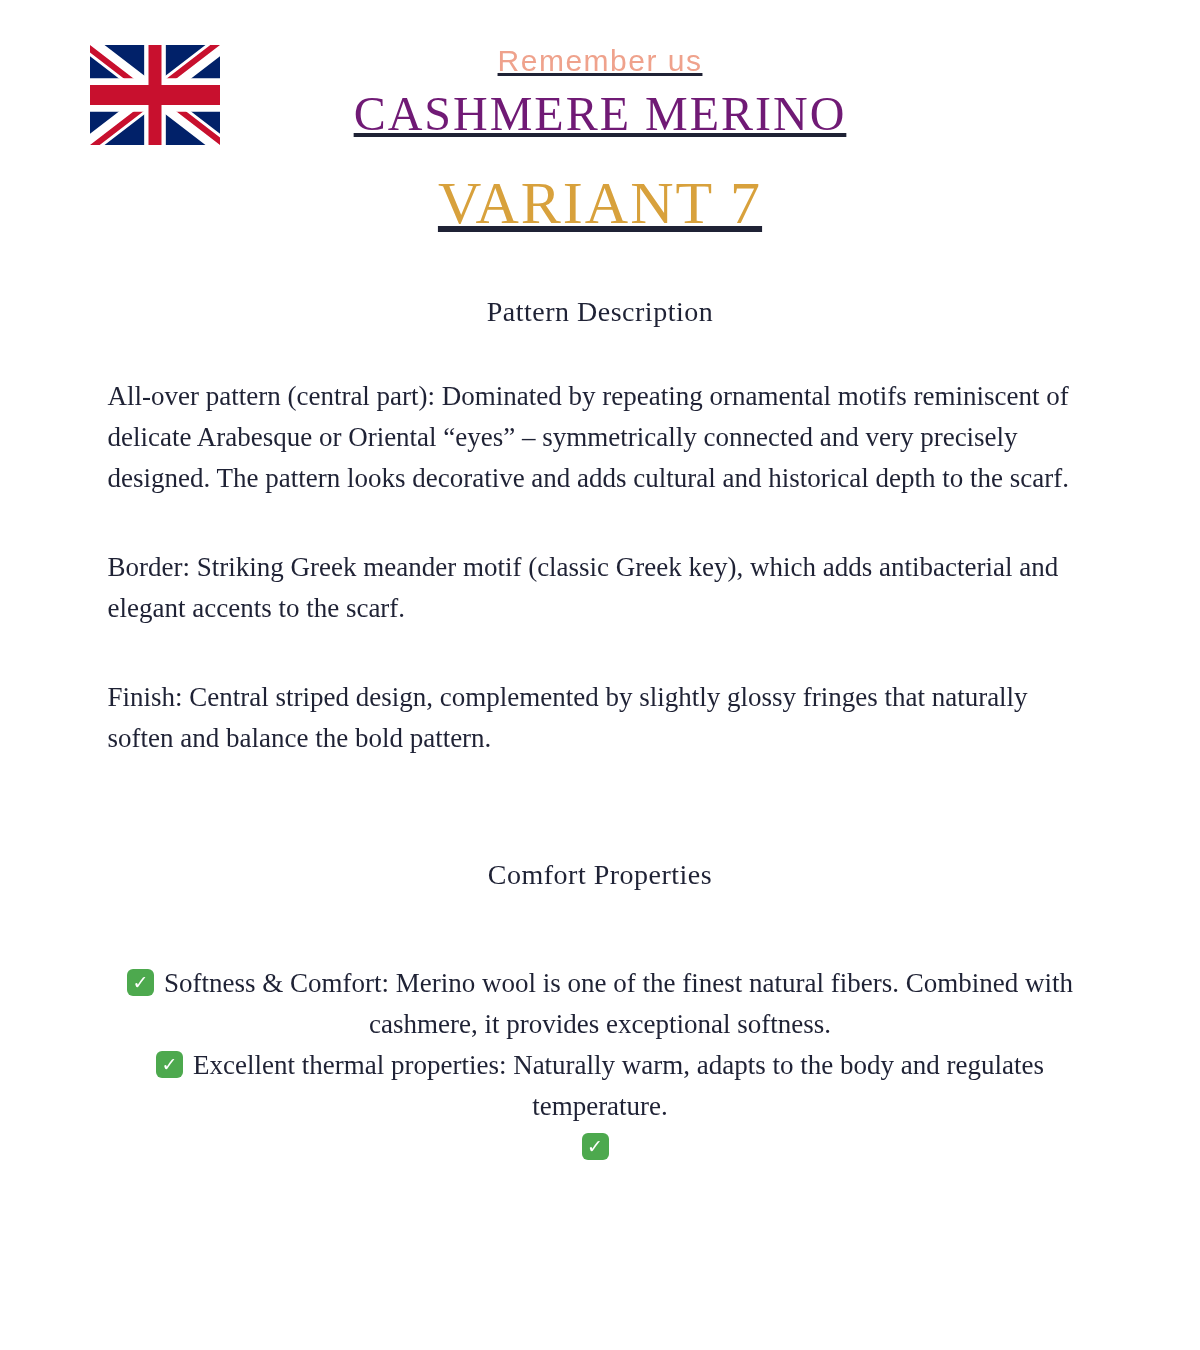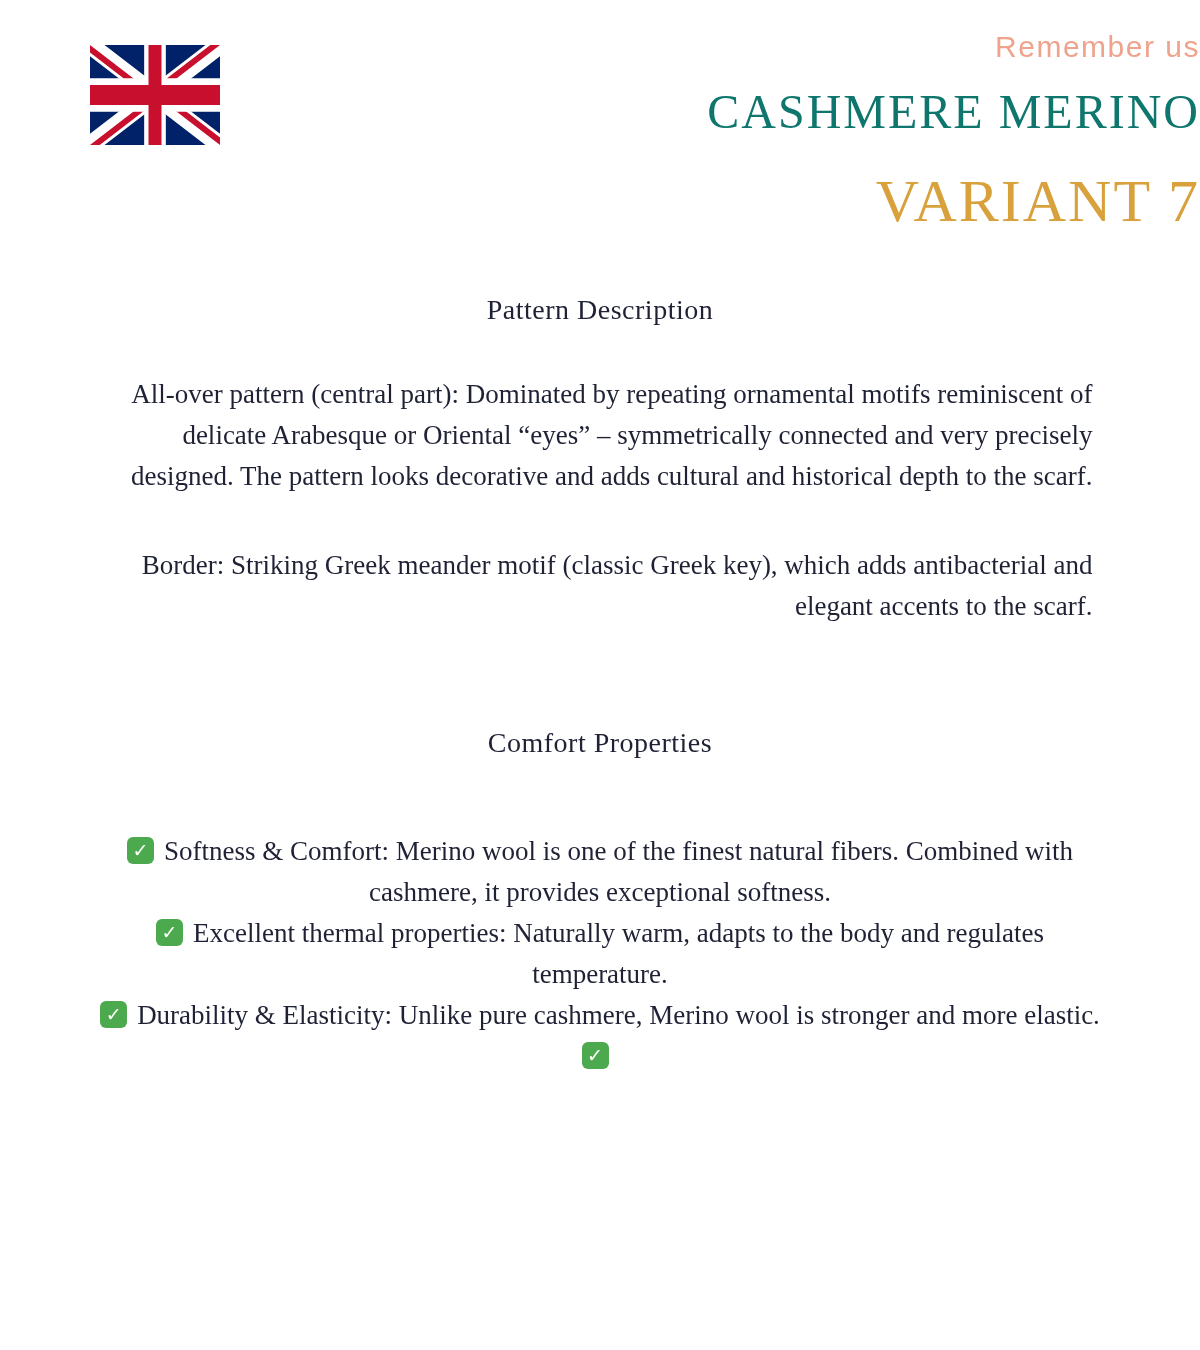--- a/index.html
+++ b/index.html
@@ -13,34 +13,34 @@
     color: #1f2235;
   }
   .flag {
     position: absolute;
     left: 90px;
     top: 45px;
     width: 130px;
     height: 100px;
   }
   .flag svg { width: 100%; height: 100%; display: block; }
-  .header { text-align: right; padding-top: 30px; }
+  .header { text-align: center; padding-top: 44px; text-decoration: underline; }
   .tagline {
     font-family: "Liberation Sans", sans-serif;
     font-size: 30px;
     letter-spacing: 1.5px;
     color: #efa28c;
   }
   .title {
     font-family: "Liberation Serif", serif;
     font-weight: 400;
     font-size: 48px;
     letter-spacing: 2px;
-    color: #0f766e;
-    margin-top: 20px;
+    color: #701a75;
+    margin-top: 8px;
   }
   .subtitle {
     font-family: "Liberation Serif", serif;
     font-weight: 400;
     font-size: 60px;
     letter-spacing: 2px;
     color: #d8a13c;
     margin-top: 28px;
   }
   .section-heading {
@@ -48,21 +48,21 @@
     font-weight: 400;
     font-size: 28px;
     letter-spacing: 0.5px;
     margin: 15px;
   }
   .pattern-heading { margin-top: 58px; }
   .material-heading { margin-top: 100px; }
   .para {
     width: 985px;
     margin: 48px auto 0 auto;
-    text-align: right;
+    text-align: left;
     font-size: 27px;
     line-height: 1.52;
   }
   .checklist {
     width: 1010px;
     margin: 72px auto 0 auto;
     text-align: center;
     font-size: 27px;
     line-height: 1.52;
   }
@@ -116,33 +116,31 @@
   <div class="header">
     <div class="tagline">Remember us</div>
     <div class="title">CASHMERE MERINO</div>
     <div class="subtitle">VARIANT 7</div>
   </div>
 
   <section>
     <h2 class="section-heading pattern-heading">Pattern Description</h2>
     <p class="para">All-over pattern (central part): Dominated by repeating ornamental motifs reminiscent of delicate Arabesque or Oriental “eyes” – symmetrically connected and very precisely designed. The pattern looks decorative and adds cultural and historical depth to the scarf.</p>
     <p class="para">Border: Striking Greek meander motif (classic Greek key), which adds antibacterial and elegant accents to the scarf.</p>
+    <p class="para">Finish: Central striped design, complemented by slightly glossy fringes that naturally soften and balance the bold pattern.</p>
   </section>
 
   <section>
     <h2 class="section-heading material-heading">Comfort Properties</h2>
     <div class="checklist">
       <div class="check-item">
         <span class="check"></span><span>Softness &amp; Comfort: Merino wool is one of the finest natural fibers. Combined with cashmere, it provides exceptional softness.</span>
       </div>
       <div class="check-item">
         <span class="check"></span><span>Excellent thermal properties: Naturally warm, adapts to the body and regulates temperature.</span>
       </div>
       <div class="check-item">
-        <span class="check"></span><span>Durability &amp; Elasticity: Unlike pure cashmere, Merino wool is stronger and more elastic.</span>
-      </div>
-      <div class="check-item">
         <span class="check"></span>
       </div>
     </div>
   </section>
 
 </div>
 
 </body></html>

